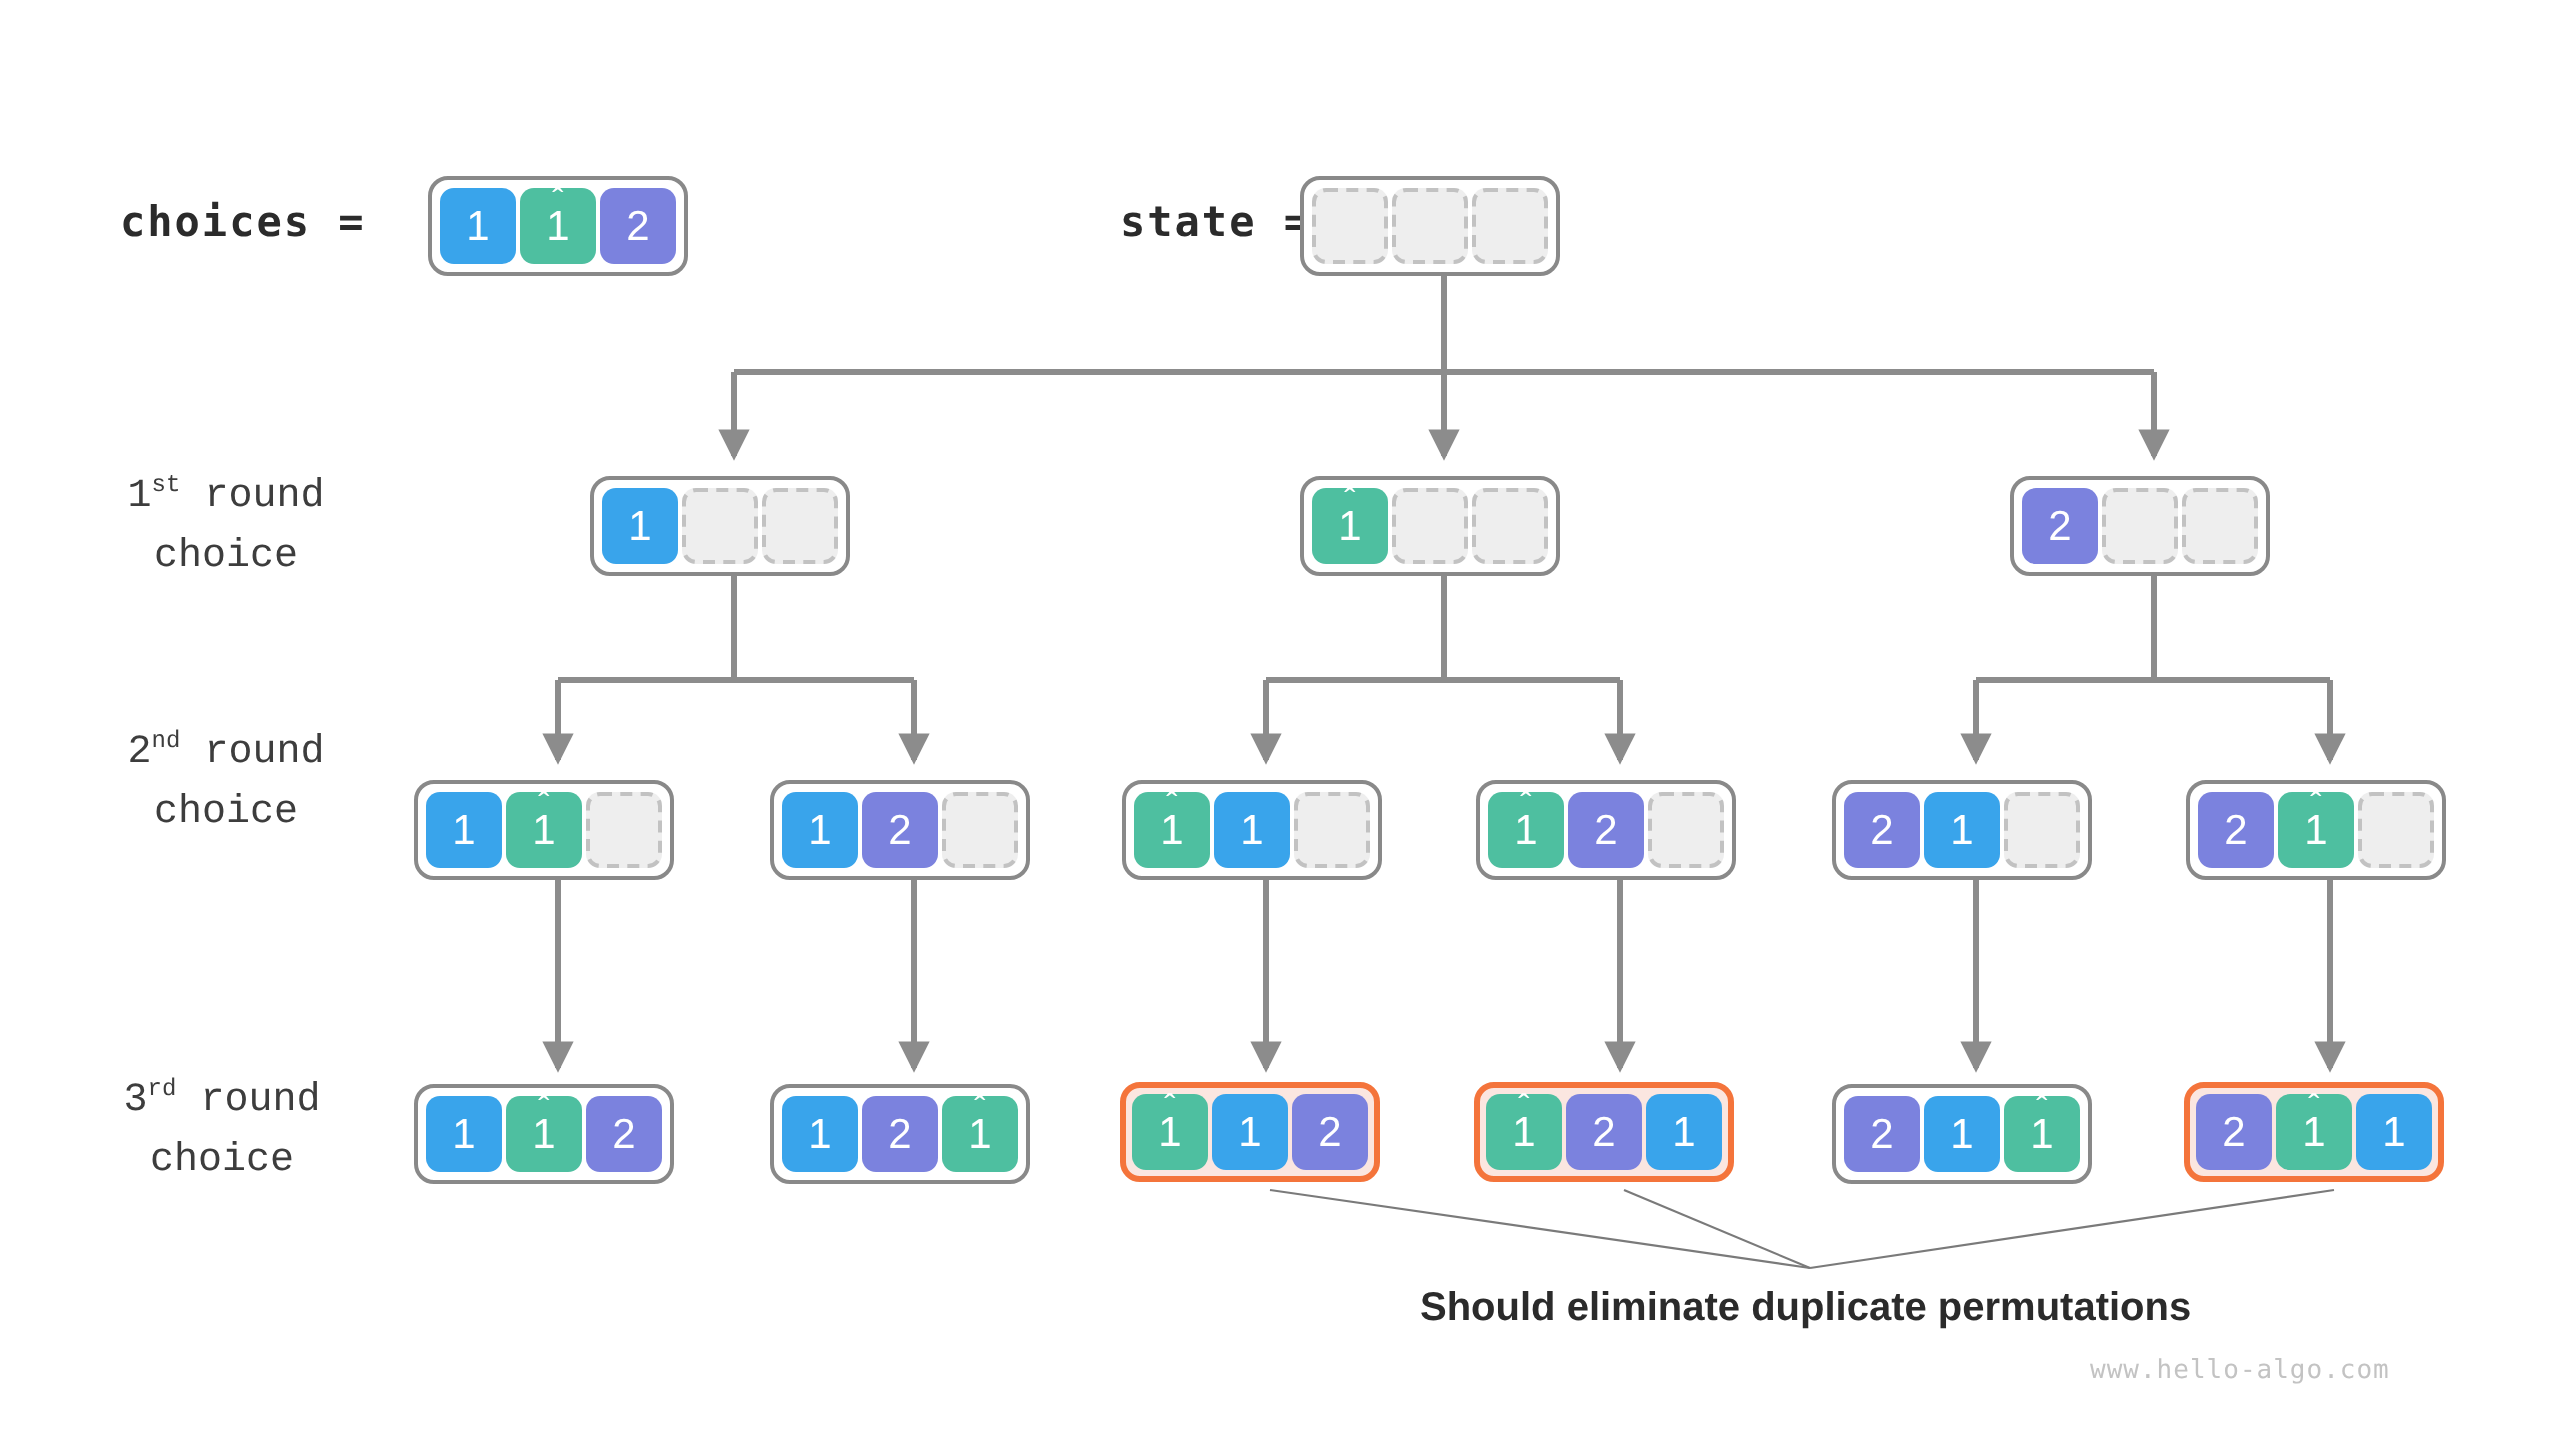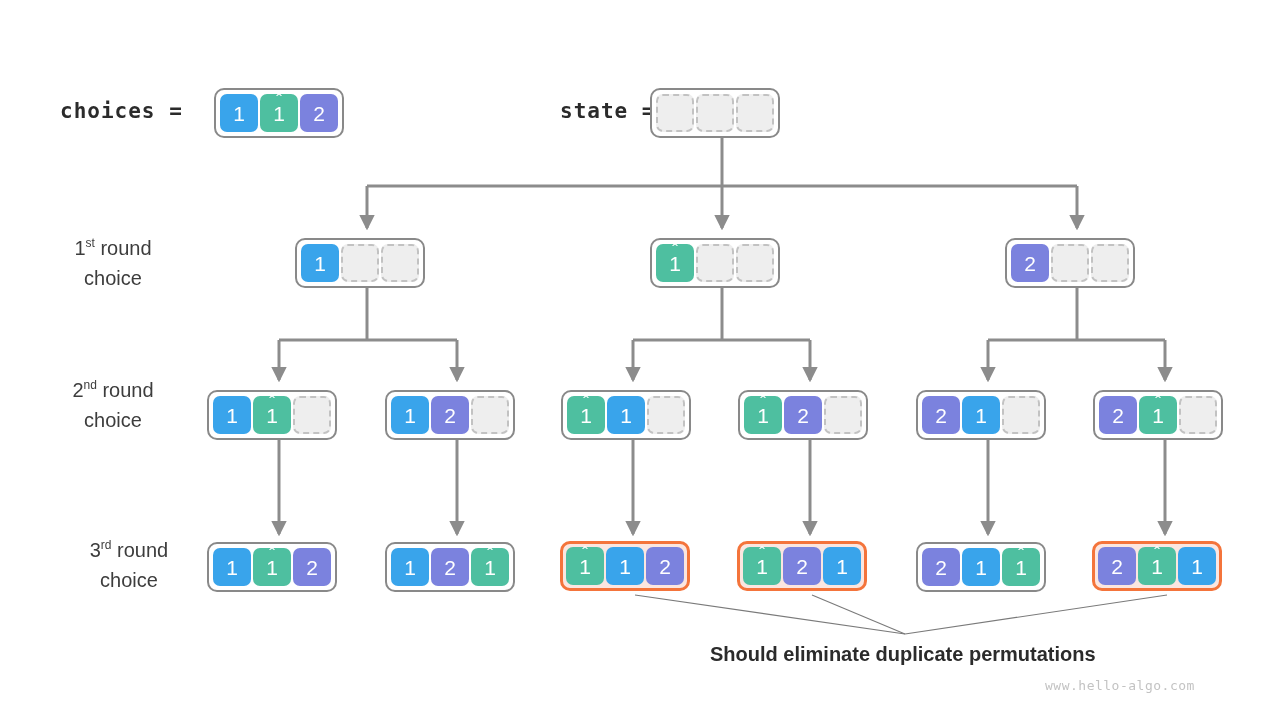--- a/index.html
+++ b/index.html
@@ -28,20 +28,21 @@
 
   
   .row-label{
     position:absolute;
     width:190px;
     text-align:center;
     font-size:20px;
     color:#3d3d3d;
     line-height:1.5;
     white-space:nowrap;
+    font-family:Liberation Mono, monospace;
   }
   .row-label sup{font-size:12px;vertical-align:super;}
 
   
   .arr{
     position:absolute;
     display:flex;
     align-items:center;
     gap:2px;
     padding:4px;
@@ -176,26 +177,26 @@
       <div class="cell empty"></div>
       <div class="cell empty"></div>
       <div class="cell empty"></div>
     </div>
 
   <div class="row-label" style="left:18px;top:233px;">
     <span><span>1</span><sup>st</sup><span> round</span></span><br>
     <span>choice</span>
   </div>
 
-  <div class="row-label" style="left:18px;top:375px;">
+  <div class="row-label" style="left:18px;top:361px;">
     <span><span>2</span><sup>nd</sup><span> round</span></span><br>
     <span>choice</span>
   </div>
 
-  <div class="row-label" style="left:34px;top:535px;">
+  <div class="row-label" style="left:16px;top:535px;">
     <span><span>3</span><sup>rd</sup><span> round</span></span><br>
     <span>choice</span>
   </div>
 
   <div class="arr" style="left:295px;top:238px;">
       <div class="cell blue">1</div>
       <div class="cell empty"></div>
       <div class="cell empty"></div>
     </div>
   <div class="arr" style="left:650px;top:238px;">

